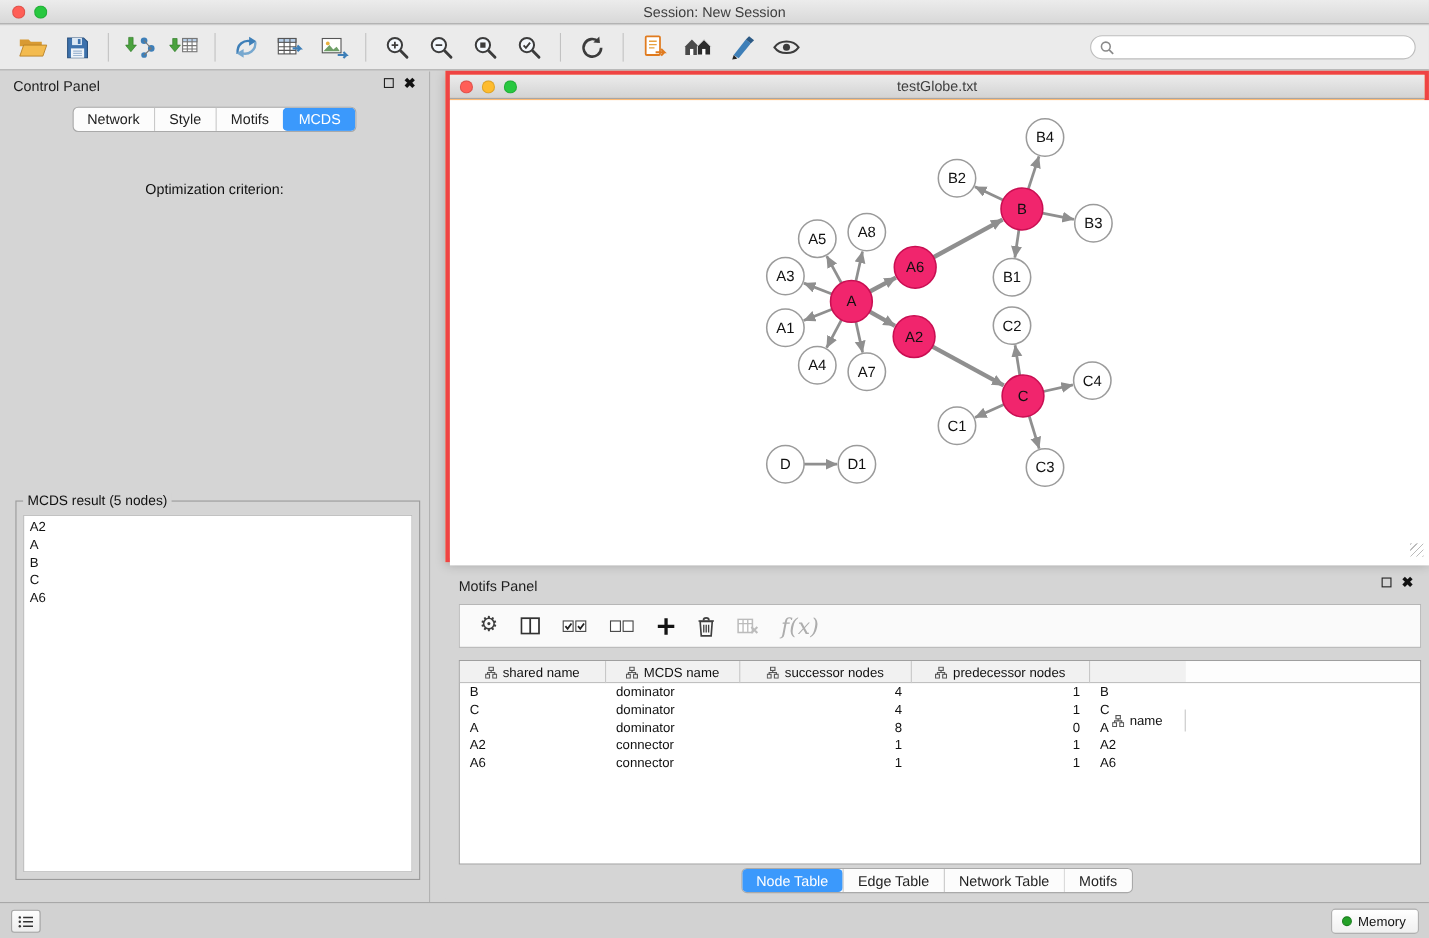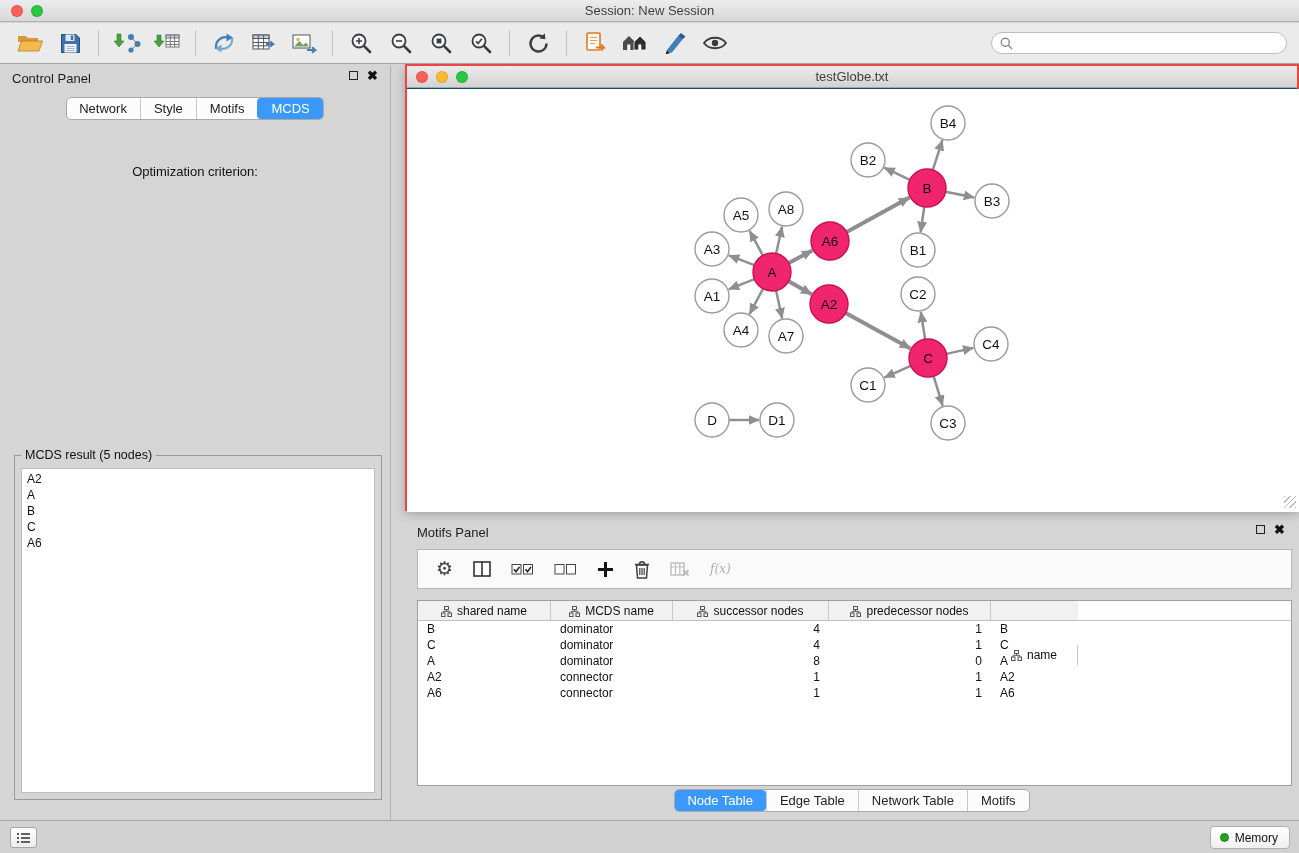--- a/index.html
+++ b/index.html
@@ -51,32 +51,32 @@
     padding:3px 15px; font-size:13px; color:#111; }
 
   .result-box { position:absolute; left:14px; top:390px; width:368px; height:345px; border:1px solid #9a9a9a; }
   .result-legend { position:absolute; top:-8px; left:6px; background:#d5d5d5; padding:0 4px; font-size:12.5px; color:#111; }
   .result-list { position:absolute; left:6px; right:6px; top:12px; bottom:6px; background:#fff;
     border:1px solid #bcbcbc; overflow:hidden; font-size:12px; color:#111; padding-top:2px; }
   .result-item { padding:0 5px; line-height:16px; }
 
   
   .net-window { position:absolute; left:405px; top:64px; width:894px; height:447px;
-    border:2px solid #ef4444; box-shadow:0 3px 10px rgba(0,0,0,.25); z-index:40; background:#0c4a6e; }
+    border:4px solid #ef4444; box-shadow:0 3px 10px rgba(0,0,0,.25); z-index:40; background:#fdba74; }
   .net-titlebar { position:relative; height:22px; background:linear-gradient(#ececec,#d3d3d3); border-bottom:1px solid #a6a6a6; }
   .net-titlebar .traffic { left:9px; }
   .net-canvas { position:absolute; left:0; top:23px; width:892px; height:423px; background:#ffffff; overflow:hidden; }
   .resize-grip { position:absolute; right:1px; bottom:1px; width:12px; height:12px;
     background:repeating-linear-gradient(135deg,#bbb 0 1px,transparent 1px 4px); }
 
   
   .table-panel { position:absolute; left:405px; top:519px; width:894px; height:298px; background:#d5d5d5; }
   .tp-toolbar { position:absolute; left:12px; top:30px; width:875px; height:40px; background:#fafafa;
     border:1px solid #b6b6b6; display:flex; align-items:center; gap:20px; padding-left:18px; }
-  .fx-label { font-family:"DejaVu Serif",serif; font-style:italic; font-size:12px; color:#adadad; }
+  .fx-label { font-family:"DejaVu Serif",serif; font-style:italic; font-size:20px; color:#adadad; }
   .gear-char { font-size:19px; color:#3f3f3f; line-height:20px; }
 
   .data-table { position:absolute; left:12px; top:81px; width:875px; height:186px; background:#fff; border:1px solid #9f9f9f; overflow:hidden; }
   .t-head { display:flex; height:20px; background:#f1f1f1; border-bottom:1px solid #c0c0c0; }
   .th { display:flex; align-items:center; justify-content:center; gap:5px; font-size:12px; color:#111;
     border-right:1px solid #c8c8c8; height:20px; }
   .th-fill { flex:1; background:#fdfdfd; }
   .tr { display:flex; height:16px; align-items:center; }
   .td { font-size:12px; color:#111; padding:0 9px; white-space:nowrap; overflow:hidden; }
 

